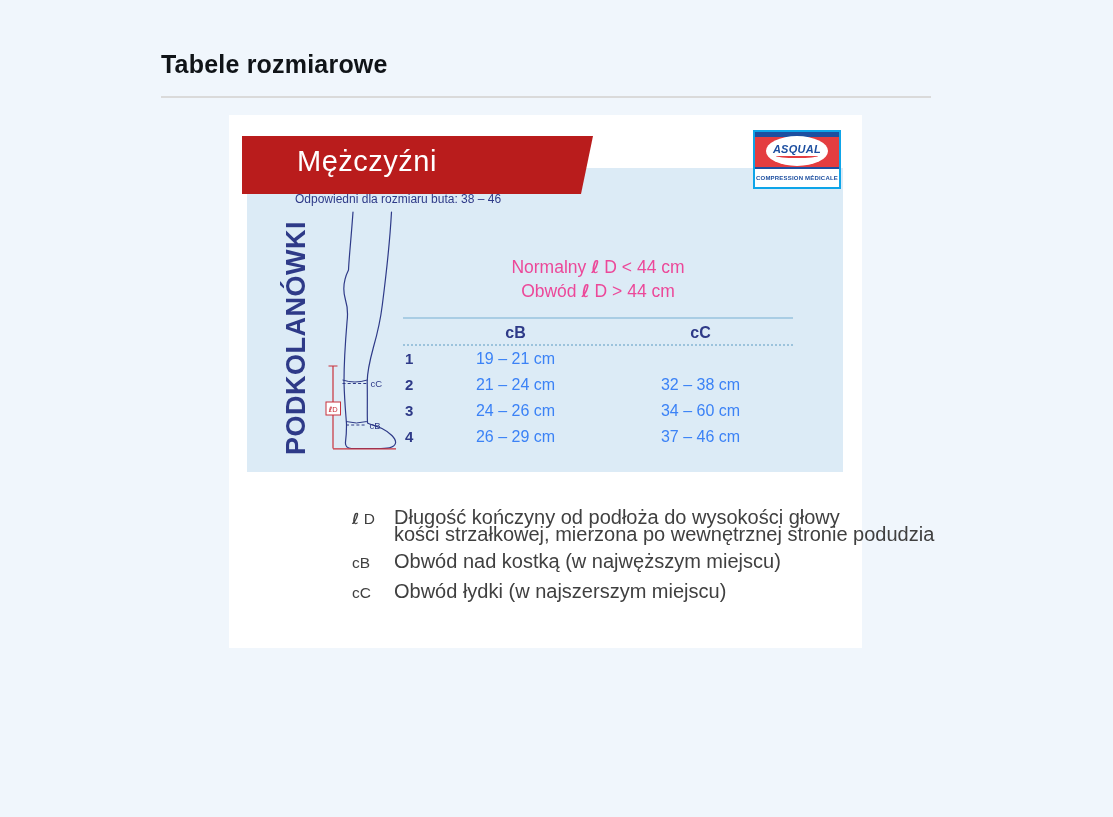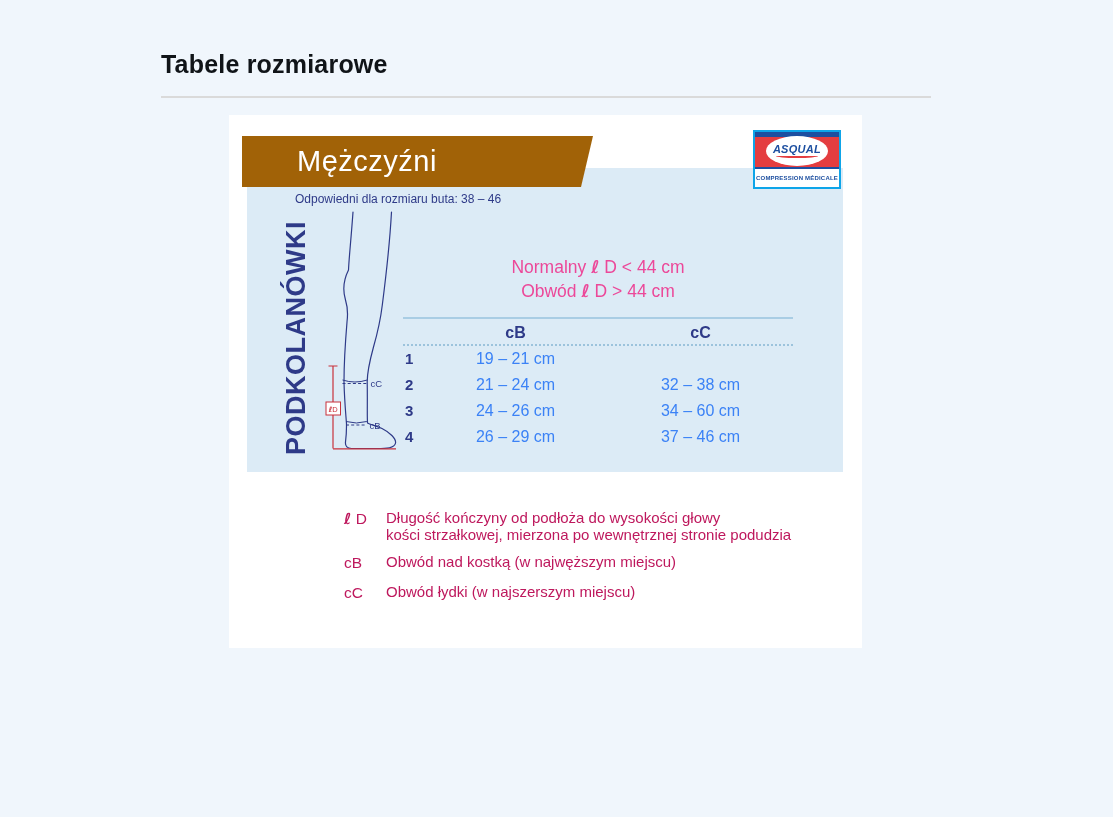--- a/index.html
+++ b/index.html
@@ -6,21 +6,21 @@
   html,body { width:1113px; height:817px; }
   body { background:#f0f6fc; font-family:"Liberation Sans", sans-serif; position:relative; overflow:hidden; }
 
   .page-title { position:absolute; left:161px; top:50px; font-size:25px; font-weight:700; color:#101418; letter-spacing:0.2px; }
   .title-divider { position:absolute; left:161px; top:96px; width:770px; height:2px; background:#dadada; }
 
   .card { position:absolute; left:229px; top:115px; width:633px; height:533px; background:#ffffff; }
 
   .panel { position:absolute; left:18px; top:53px; width:596px; height:304px; background:#dcebf6; }
 
-  .banner { position:absolute; left:13px; top:21px; width:351px; height:51px; background:#a16207;
+  .banner { position:absolute; left:13px; top:21px; width:351px; height:58px; background:#b91c1c;
             clip-path:polygon(0 0, 100% 0, calc(100% - 12px) 100%, 0 100%); }
   .banner-text { position:absolute; left:55px; top:0; line-height:51px; font-size:29px; font-weight:400;
                  color:#ffffff; letter-spacing:0.5px; }
 
   .logo { position:absolute; left:524px; top:15px; width:88px; height:59px; background:#ffffff;
           border:2px solid #0ea5e9; }
   .logo-topbar { height:5px; background:#1d4fa0; }
   .logo-redband { height:30px; background:#e43d40; position:relative; }
   .logo-oval { position:absolute; left:50%; top:48%; transform:translate(-50%,-50%); width:62px; height:30px;
                background:#ffffff; border-radius:50%; display:flex; flex-direction:column; align-items:center; justify-content:center; }
@@ -44,26 +44,26 @@
   .topline { position:absolute; left:174px; top:202px; width:390px; height:2px; background:#a9cde4; }
   .thead { position:absolute; left:174px; top:207px; width:390px; height:22px; display:grid;
            grid-template-columns:20px 185px 185px; }
   .thead > div { text-align:center; font-size:16px; font-weight:700; color:#2e3a88; line-height:22px; }
   .dotline { position:absolute; left:174px; top:229px; width:390px; height:0; border-top:2px dotted #9cc3dc; }
   .trows { position:absolute; left:174px; top:231px; width:390px; }
   .trow { display:grid; grid-template-columns:20px 185px 185px; height:26px; }
   .trow .num { text-align:left; padding-left:2px; font-size:15px; font-weight:700; color:#2e3a88; line-height:26px; }
   .trow .val { text-align:center; font-size:16px; color:#3b82f6; line-height:26px; }
 
-  .legend { position:absolute; left:115px; top:394px; width:512px; color:#be185d; }
+  .legend { position:absolute; left:123px; top:394px; width:512px; color:#404040; }
   .legend-row { display:grid; grid-template-columns:42px 1fr; }
   .legend-row.r1 { margin-bottom:10px; }
   .legend-row.r2 { margin-bottom:11px; }
   .legend-sym { font-size:15.5px; padding-top:1px; }
-  .legend-text { font-size:15px; line-height:17px; }
+  .legend-text { font-size:20px; line-height:17px; }
   .legend-line { white-space:nowrap; }
 </style>
 </head>
 <body>
 
 <div class="page-title">Tabele rozmiarowe</div>
 <div class="title-divider"></div>
 
 <div class="card">
 

